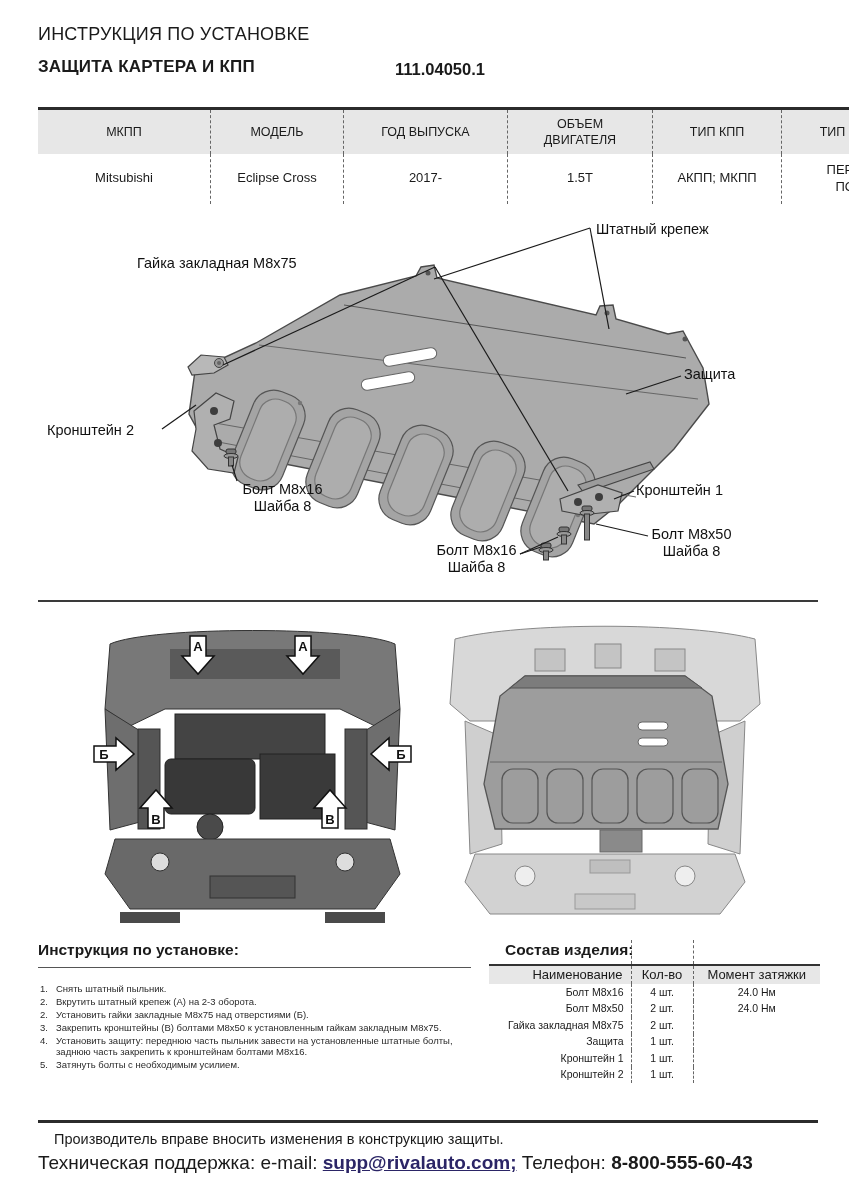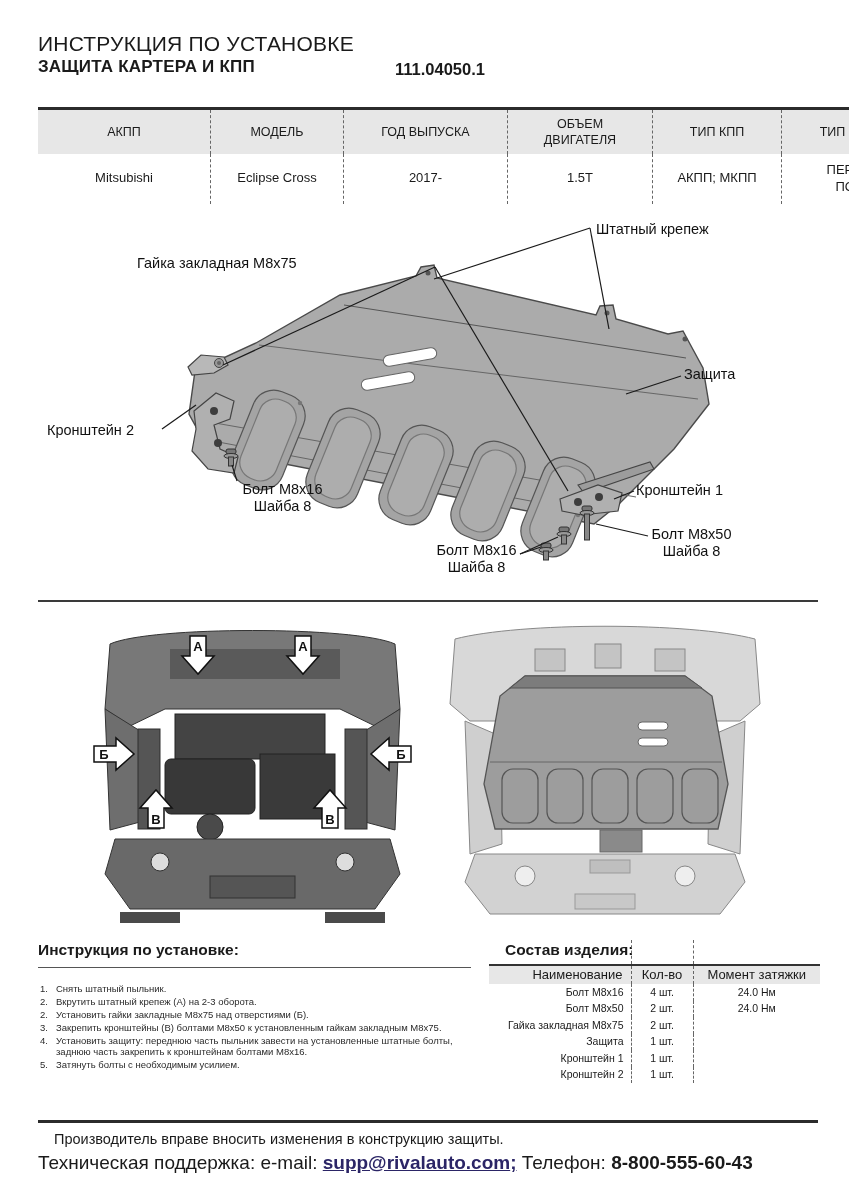--- a/index.html
+++ b/index.html
@@ -1,21 +1,21 @@
 <!DOCTYPE html>
 <html><head>
 <meta charset="utf-8">
 <style>
   html,body{margin:0;padding:0;background:#f2f2f2;}
   .page{position:relative;width:849px;height:1200px;background:#ffffff;margin:0 auto;
         font-family:"Liberation Sans",sans-serif;color:#1a1a1a;overflow:hidden;}
   .abs{position:absolute;}
 
   
-  .doc-type{left:38px;top:32px;font-size:21px;letter-spacing:.2px;}
+  .doc-type{left:38px;top:24px;font-size:18px;letter-spacing:.2px;}
   .doc-title{left:38px;top:57px;font-size:17px;font-weight:bold;letter-spacing:.2px;}
   .part-no{left:395px;top:60px;font-size:16.5px;font-weight:bold;}
 
   
   table.vt{left:38px;top:107px;width:780px;border-collapse:collapse;table-layout:fixed;
            border-top:3px solid #2b2b2b;position:absolute;}
   table.vt th,table.vt td{border-left:1px dashed #666;text-align:center;vertical-align:middle;
            font-weight:normal;line-height:1.3;}
   table.vt th:first-child,table.vt td:first-child{border-left:none;}
   table.vt thead tr{background:#e7e7e7;height:45px;}
@@ -65,21 +65,21 @@
 
 <div class="page">
 
   <div class="abs doc-type">ИНСТРУКЦИЯ ПО УСТАНОВКЕ</div>
   <div class="abs doc-title">ЗАЩИТА КАРТЕРА И КПП</div>
   <div class="abs part-no">111.04050.1</div>
 
   <table class="vt">
     <thead>
       <tr>
-        <th class="c1">АКПП</th>
+        <th class="c1">МКПП</th>
         <th class="c2">МОДЕЛЬ</th>
         <th class="c3">ГОД ВЫПУСКА</th>
         <th class="c4">ОБЪЕМ ДВИГАТЕЛЯ</th>
         <th class="c5">ТИП КПП</th>
         <th class="c6">ТИП ПРИВОДА</th>
       </tr>
     </thead>
     <tbody>
       <tr>
         <td class="c1">Mitsubishi</td>

